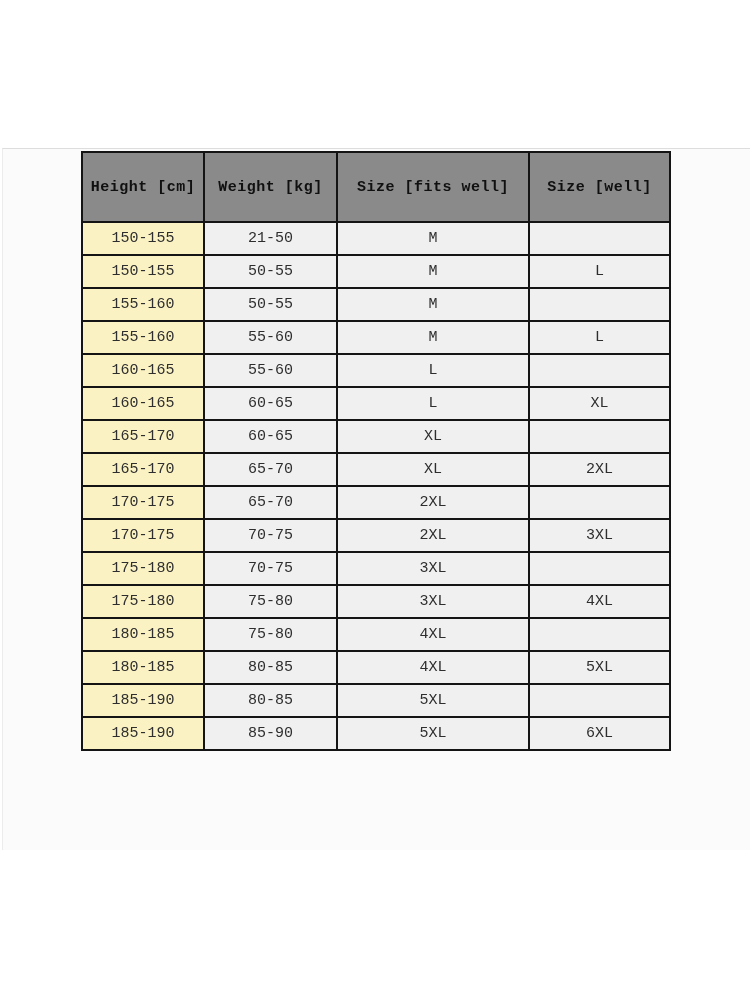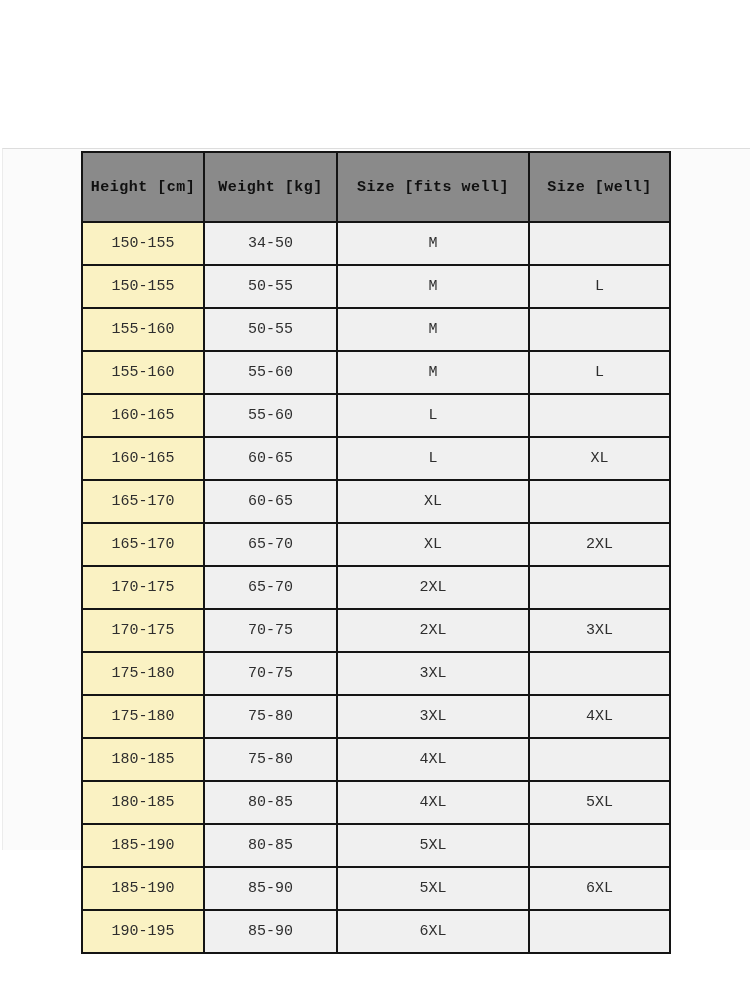--- a/index.html
+++ b/index.html
@@ -46,21 +46,21 @@
     height: 70px;
   }
   .size-table th {
     background: var(--header-bg, #8a8a8a);
     color: var(--header-text, #101010);
     font-weight: bold;
     font-size: 15px;
     letter-spacing: 0.5px;
   }
   .size-table tbody tr {
-    height: 43px;
+    height: 33px;
     border-radius: 10px;
   }
   .size-table td {
     background: var(--cell-bg, #f0f0f0);
     color: var(--cell-text, #2e2e2e);
     font-size: 15px;
   }
   .size-table td:first-child {
     background: var(--height-bg, #faf2c3);
   }
@@ -81,21 +81,21 @@
     <tr>
       <th>Height [cm]</th>
       <th>Weight [kg]</th>
       <th>Size [fits well]</th>
       <th>Size [well]</th>
     </tr>
   </thead>
   <tbody id="table-body">
       <tr>
         <td>150-155</td>
-        <td>34-50</td>
+        <td>21-50</td>
         <td>M</td>
         <td></td>
       </tr>
       <tr>
         <td>150-155</td>
         <td>50-55</td>
         <td>M</td>
         <td>L</td>
       </tr>
       <tr>
@@ -175,20 +175,14 @@
         <td>80-85</td>
         <td>5XL</td>
         <td></td>
       </tr>
       <tr>
         <td>185-190</td>
         <td>85-90</td>
         <td>5XL</td>
         <td>6XL</td>
       </tr>
-      <tr>
-        <td>190-195</td>
-        <td>85-90</td>
-        <td>6XL</td>
-        <td></td>
-      </tr>
     </tbody>
 </table>
 
 </body></html>

